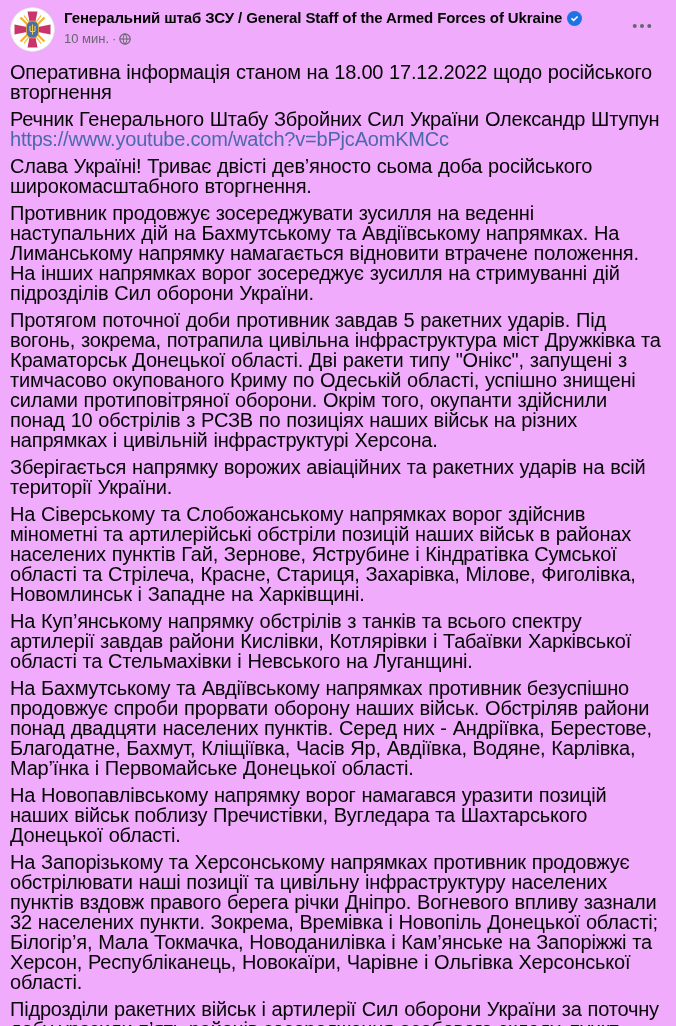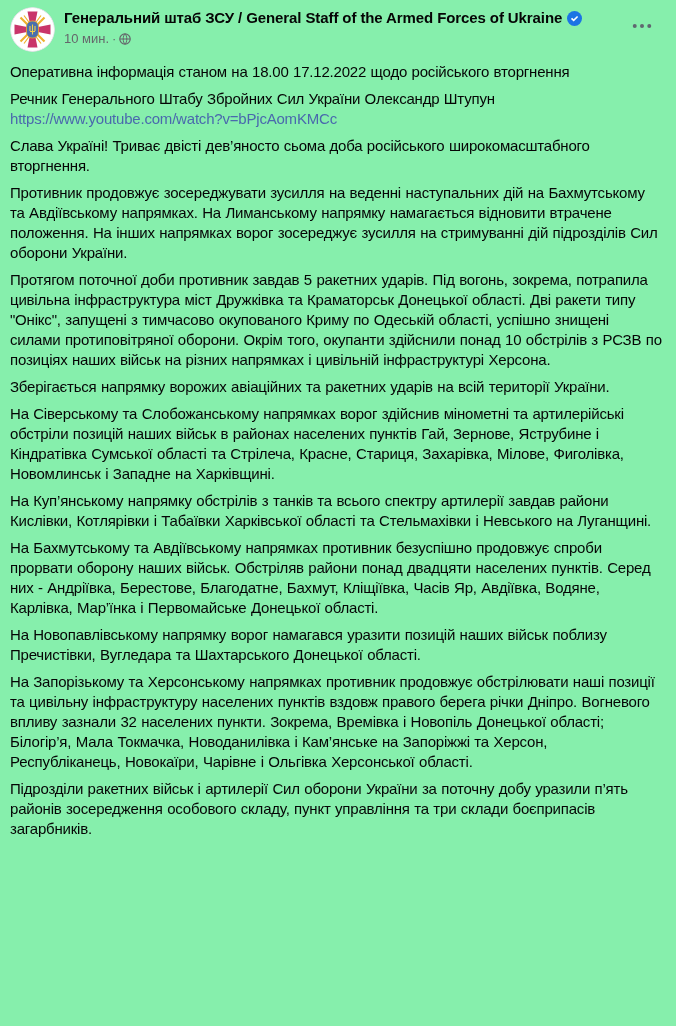--- a/index.html
+++ b/index.html
@@ -1,18 +1,18 @@
 <!DOCTYPE html>
 <html><head>
 <meta charset="utf-8">
 <style>
   html,body { margin:0; padding:0; background:#ffffff; }
   .page {
     width:676px; height:1026px; overflow:hidden; position:relative;
-    background:#86efac;
+    background:#f0abfc;
     font-family:"Liberation Sans", sans-serif;
     -webkit-font-smoothing:antialiased;
   }
   
   .header { display:flex; align-items:flex-start; padding:7px 16px 0 10px; position:relative; }
   .avatar { width:45px; height:45px; border-radius:50%; flex:0 0 45px; cursor:pointer; }
   .header-text { margin-left:9px; padding-top:1px; min-width:0; }
   .name-row { display:flex; align-items:center; }
   .page-name {
     font-size:15px; font-weight:bold; color:#050505; line-height:20px;
@@ -24,21 +24,21 @@
   .globe { width:12px; height:12px; display:block; }
   .menu-button {
     position:absolute; top:14px; right:18px; width:32px; height:24px;
     display:flex; align-items:center; justify-content:center;
     background:transparent; border:none; cursor:pointer; border-radius:6px;
   }
   
   .content { padding:10px 14px 0 10px; }
   .content p {
     margin:0 0 7px 0;
-    font-size:15px; line-height:20px; letter-spacing:-0.2px;
+    font-size:20px; line-height:20px; letter-spacing:-0.2px;
     color:#050505; word-spacing:0.5px;
   }
   .post-link {
     color:#4a69ad; text-decoration:none; cursor:pointer; display:inline-block;
   }
 </style>
 </head>
 <body>
 
 <div class="page">

